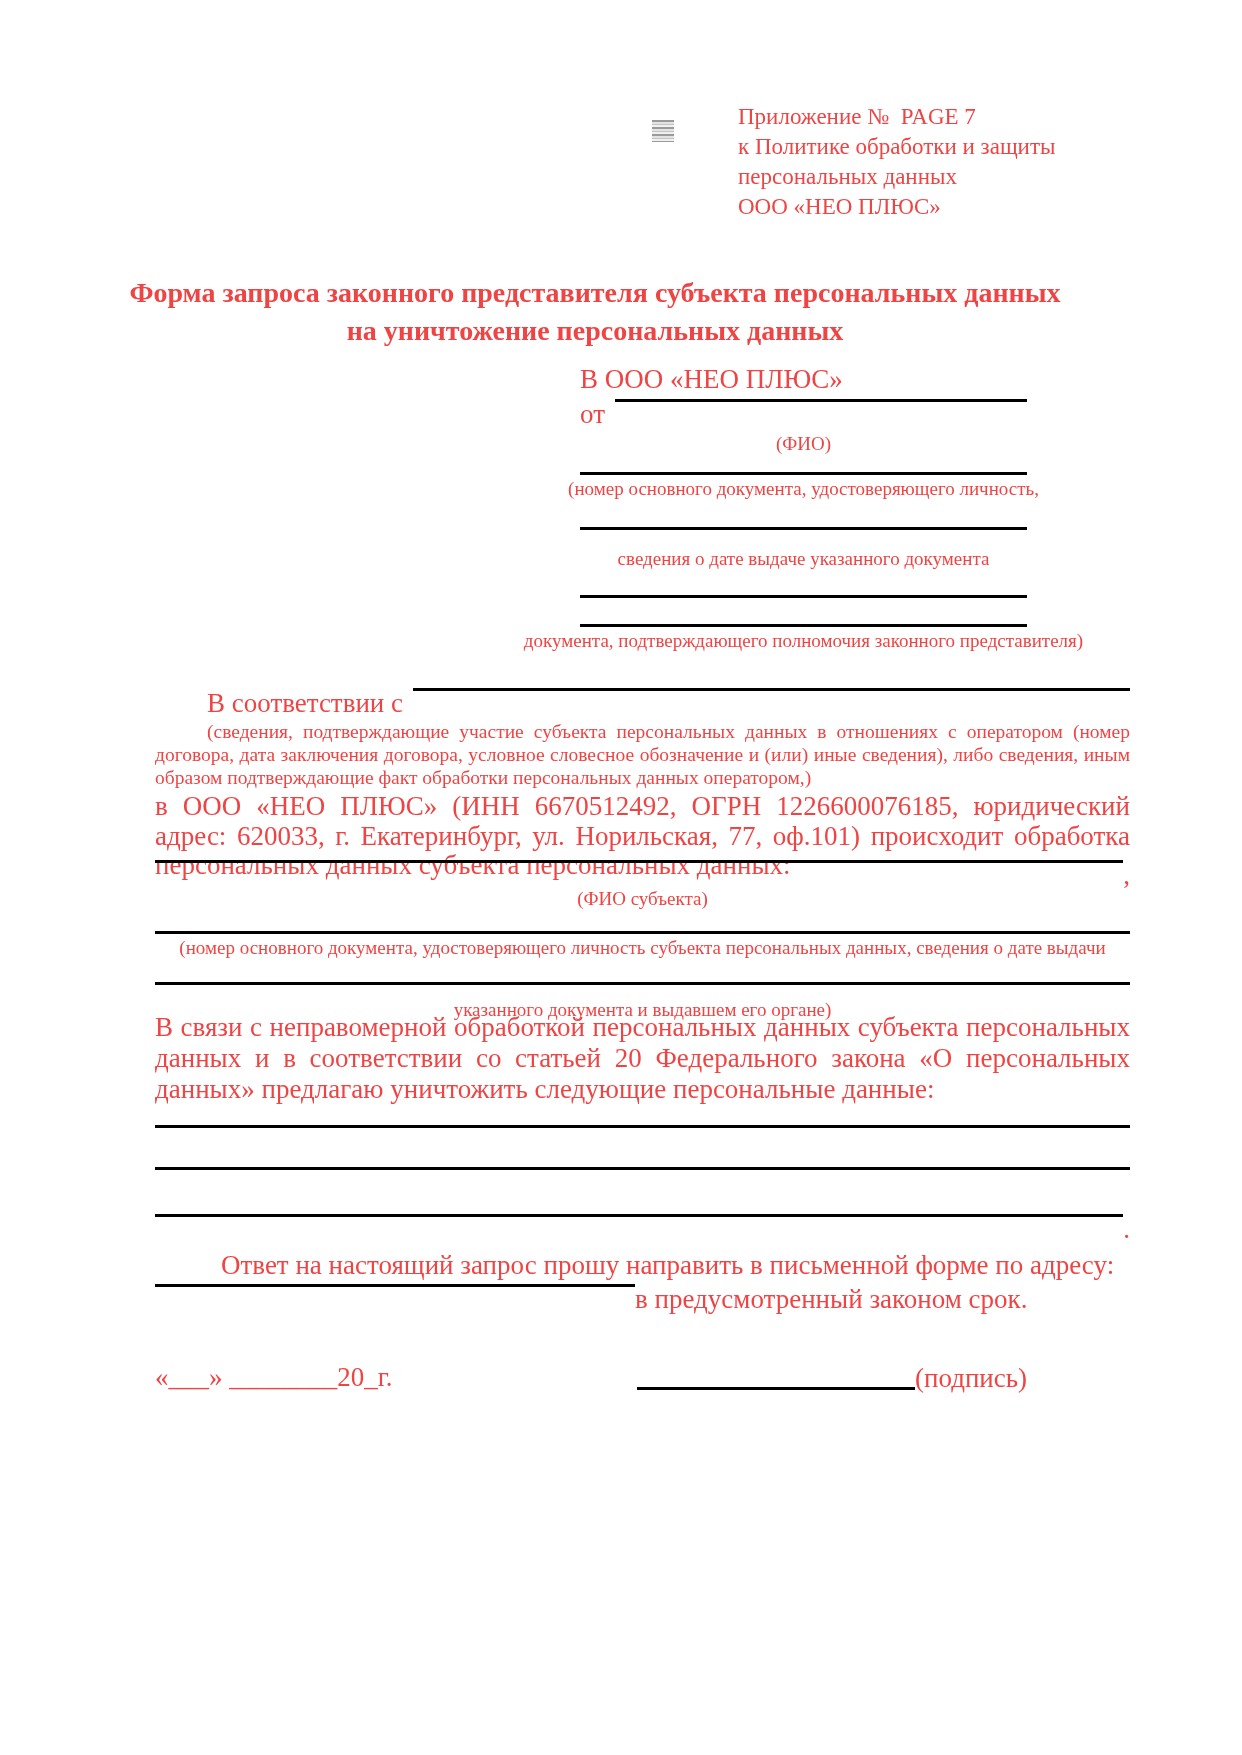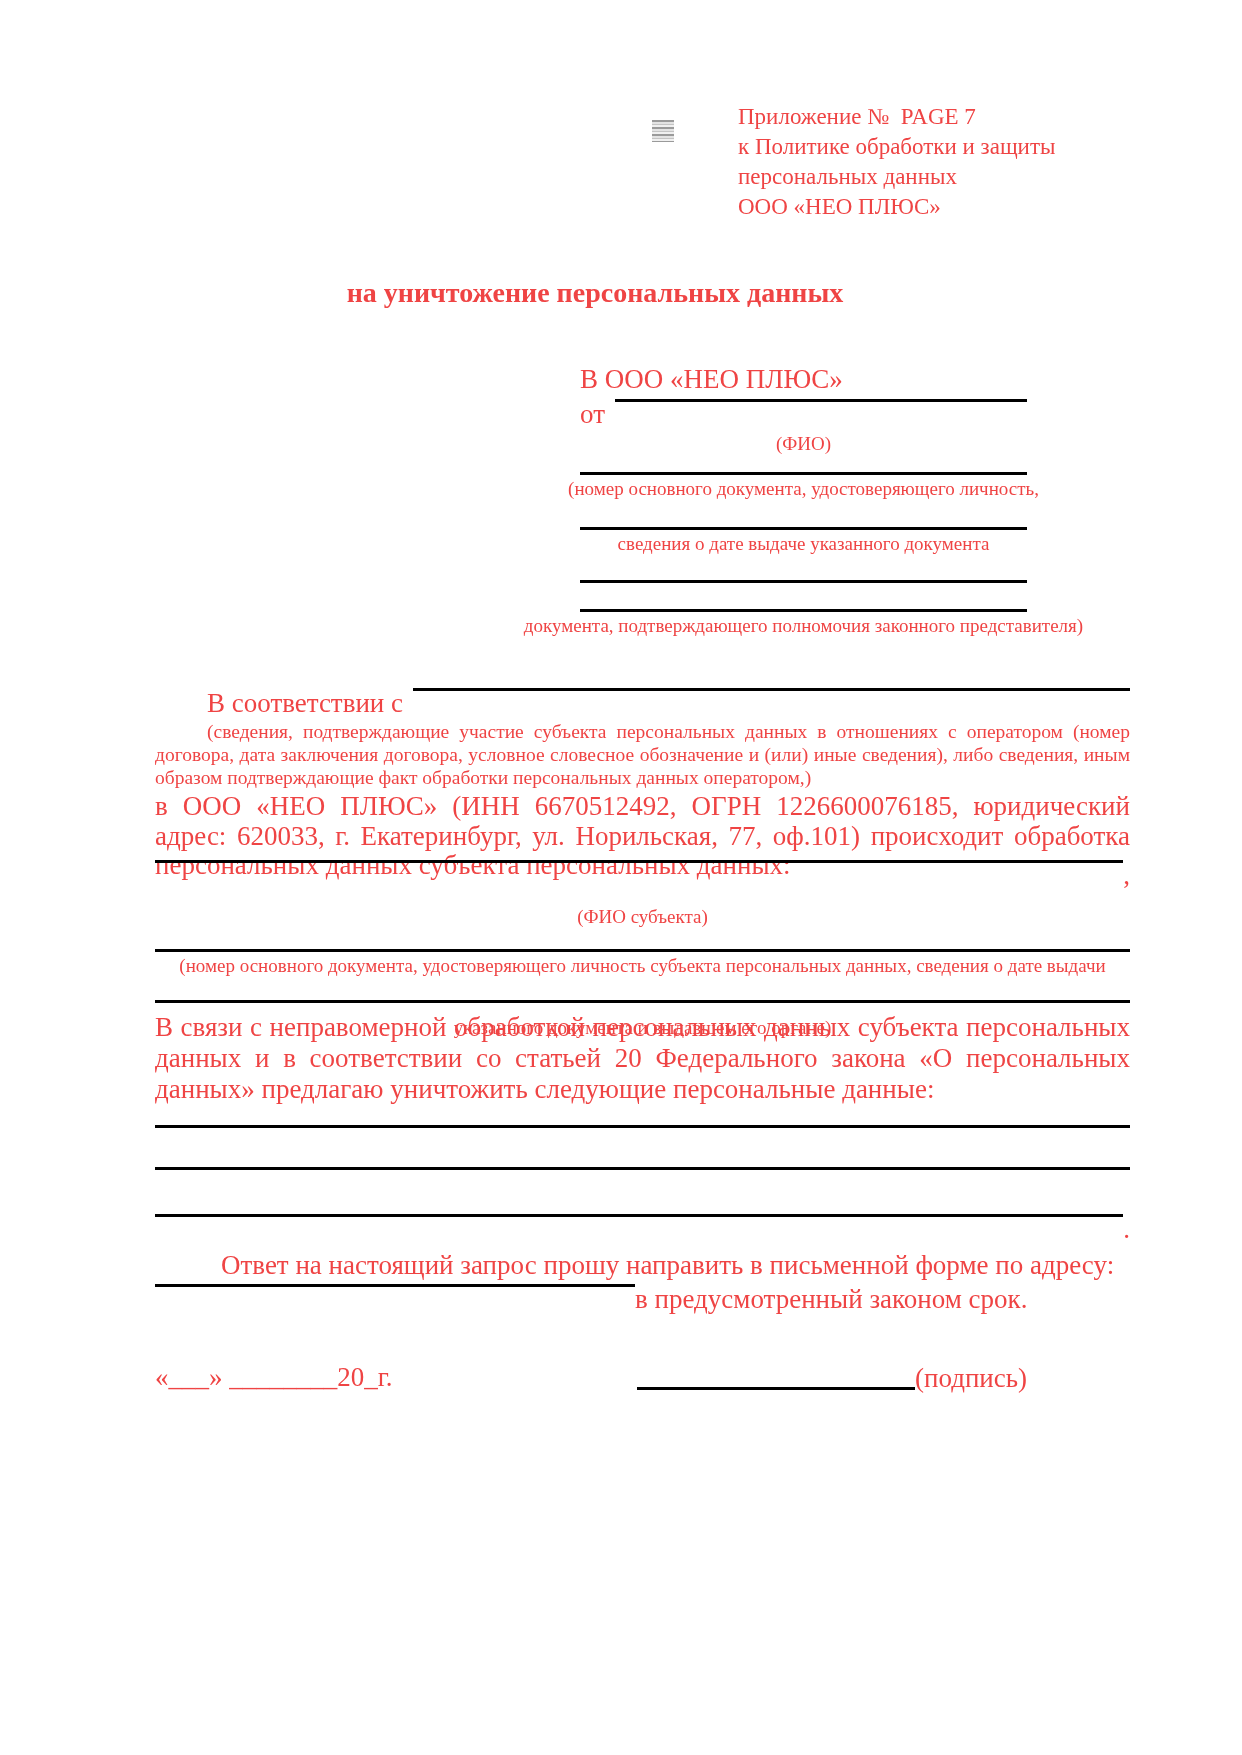--- a/index.html
+++ b/index.html
@@ -79,41 +79,44 @@
 
   <div class="abs header">
     <div class="hline">Приложение №  PAGE 7</div>
     <div class="hline">к Политике обработки и защиты</div>
     <div class="hline">персональных данных</div>
     <div class="hline">ООО «НЕО ПЛЮС»</div>
   </div>
 
   <div class="abs title">
     <div class="titleline">
+        <span>Форма запроса законного представителя субъекта персональных данных</span>
+      </div>
+    <div class="titleline">
         <span>на уничтожение персональных данных</span>
       </div>
   </div>
 
   <div class="abs addressee">
     <div>В ООО «НЕО ПЛЮС»</div>
     <div class="row from-row">
       <span>от</span>
       <span class="fill"></span>
     </div>
     <div class="cap capcenter" style="margin-top:4px;">
         <span>(ФИО)</span>
       </div>
 
     <div class="fline" style="margin-top:18px;"></div>
     <div class="cap capcenter" style="margin-top:3px;">
         <span>(номер основного документа, удостоверяющего личность,</span>
       </div>
 
     <div class="fline" style="margin-top:28px;"></div>
-    <div class="cap capcenter" style="margin-top:3px;align-items:flex-end;">
+    <div class="cap capcenter" style="margin-top:18px;align-items:flex-end;">
         <span>сведения о дате выдаче указанного документа</span>
       </div>
 
     <div class="fline" style="margin-top:26px;"></div>
 
     <div class="fline" style="margin-top:26px;"></div>
     <div class="cap capcenter" style="margin-top:3px;">
         <span>документа, подтверждающего полномочия законного представителя)</span>
       </div>
   </div>
@@ -125,21 +128,21 @@
     </div>
     <div class="note">(сведения, подтверждающие участие субъекта персональных данных в отношениях с оператором (номер договора, дата заключения договора, условное словесное обозначение и (или) иные сведения), либо сведения, иным образом подтверждающие факт обработки персональных данных оператором,)</div>
     <div class="acc-body just">в ООО «НЕО ПЛЮС» (ИНН 6670512492, ОГРН 1226600076185, юридический адрес: 620033, г. Екатеринбург, ул. Норильская, 77, оф.101) происходит обработка персональных данных субъекта персональных данных:</div>
   </div>
 
   <div class="abs subject">
     <div class="row">
       <span class="fill"></span>
       <span>,</span>
     </div>
-    <div class="cap capcenter" style="margin-top:18px;text-align:right;">
+    <div class="cap capcenter" style="margin-top:0;text-align:right;">
         <span>(ФИО субъекта)</span>
       </div>
 
     <div class="fline" style="margin-top:22px;"></div>
     <div class="cap capcenter" style="margin-top:3px;">
         <span>(номер основного документа, удостоверяющего личность субъекта персональных данных, сведения о дате выдачи</span>
       </div>
 
     <div class="fline" style="margin-top:24px;"></div>
     <div class="cap capcenter" style="margin-top:14px;">

